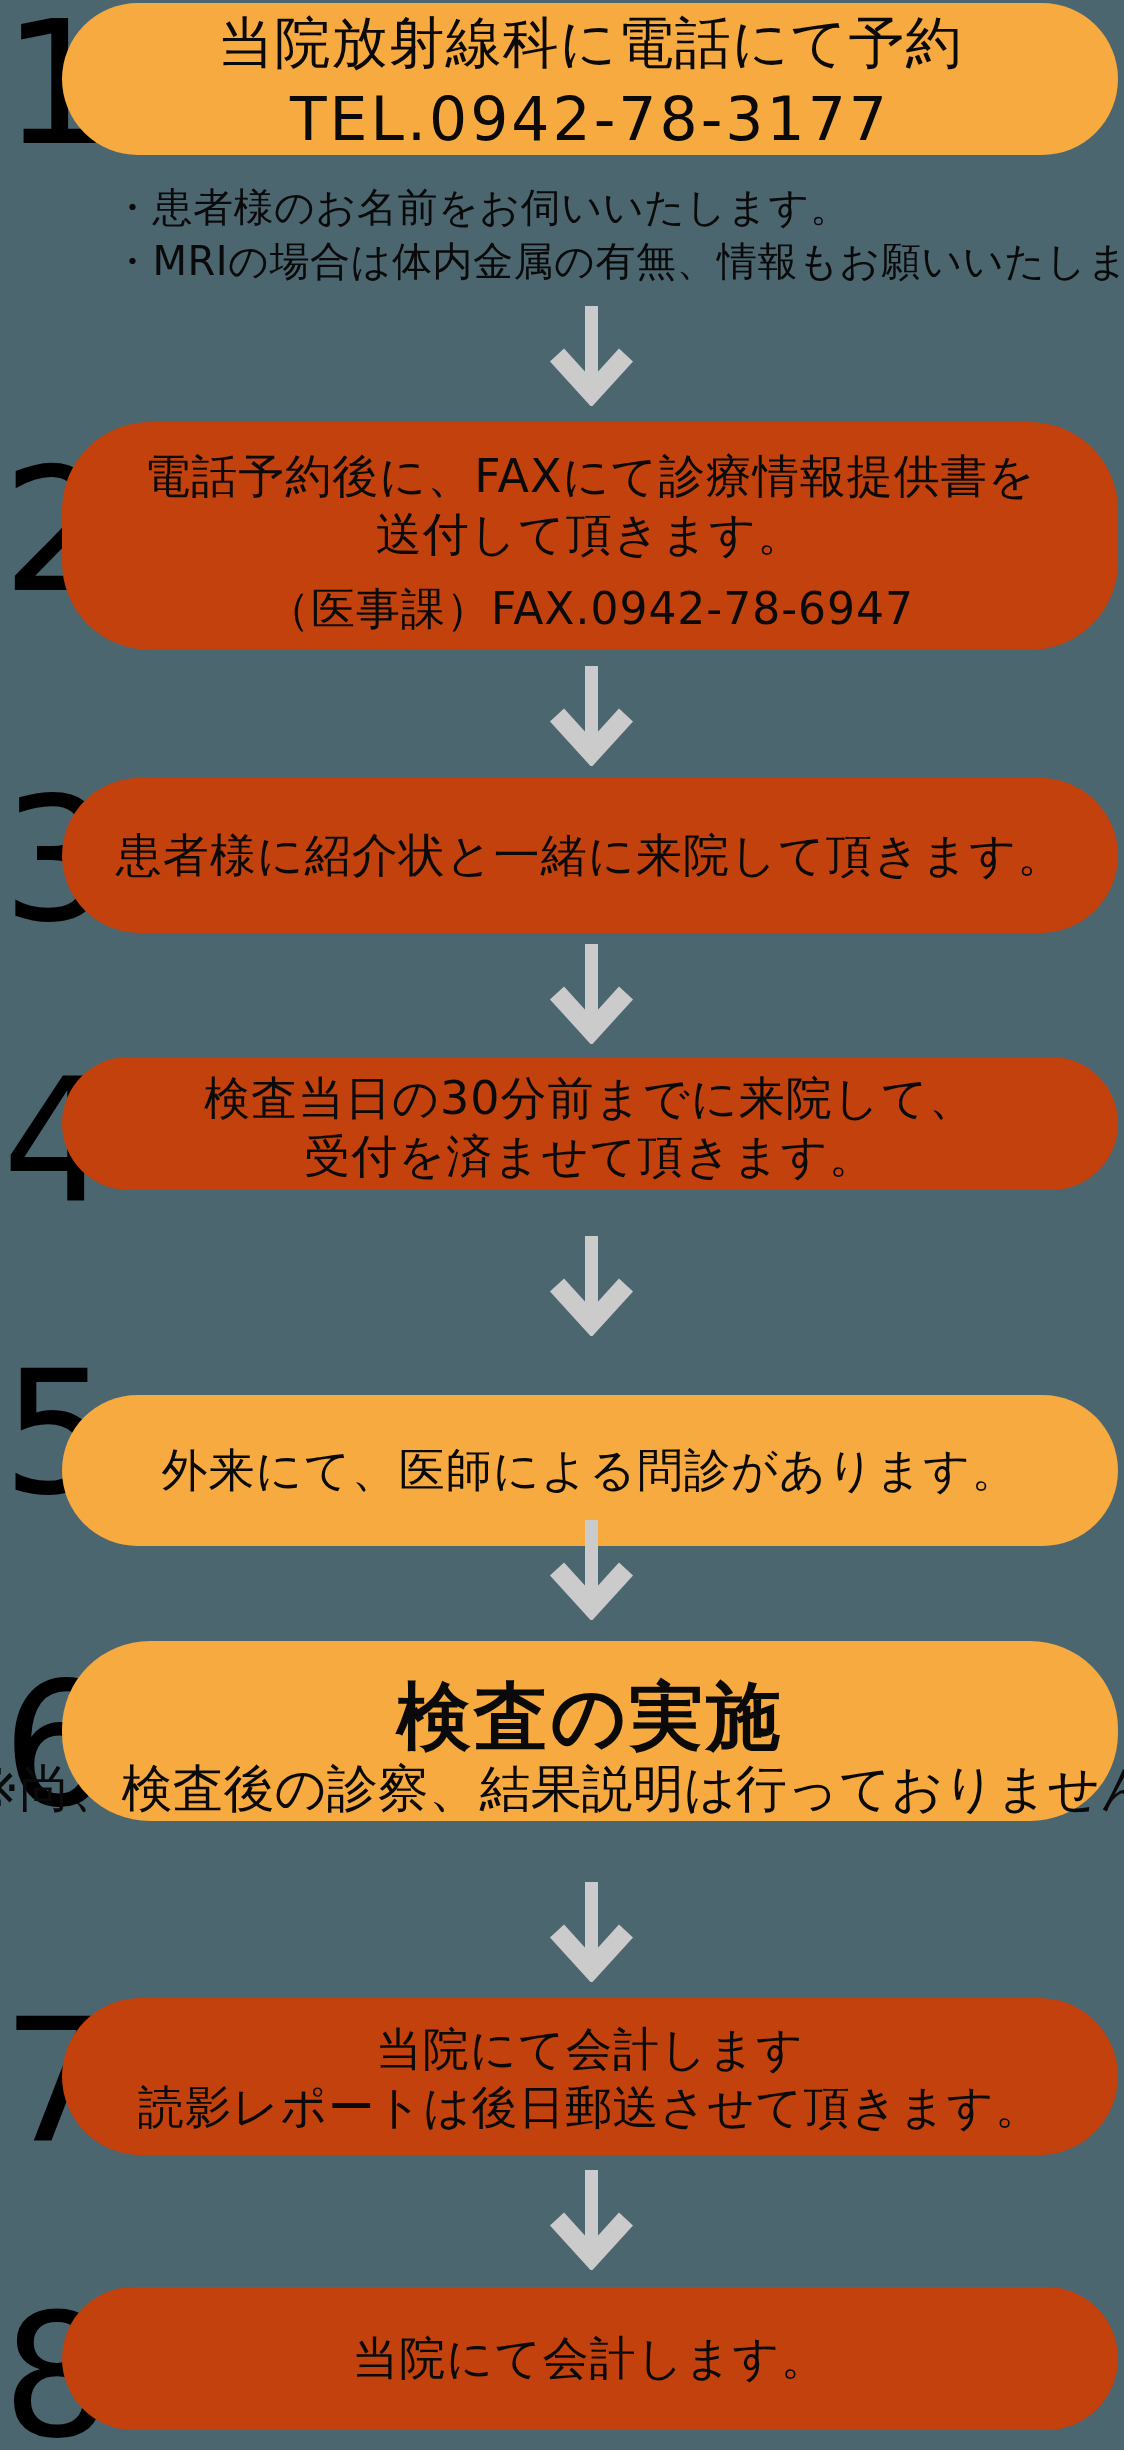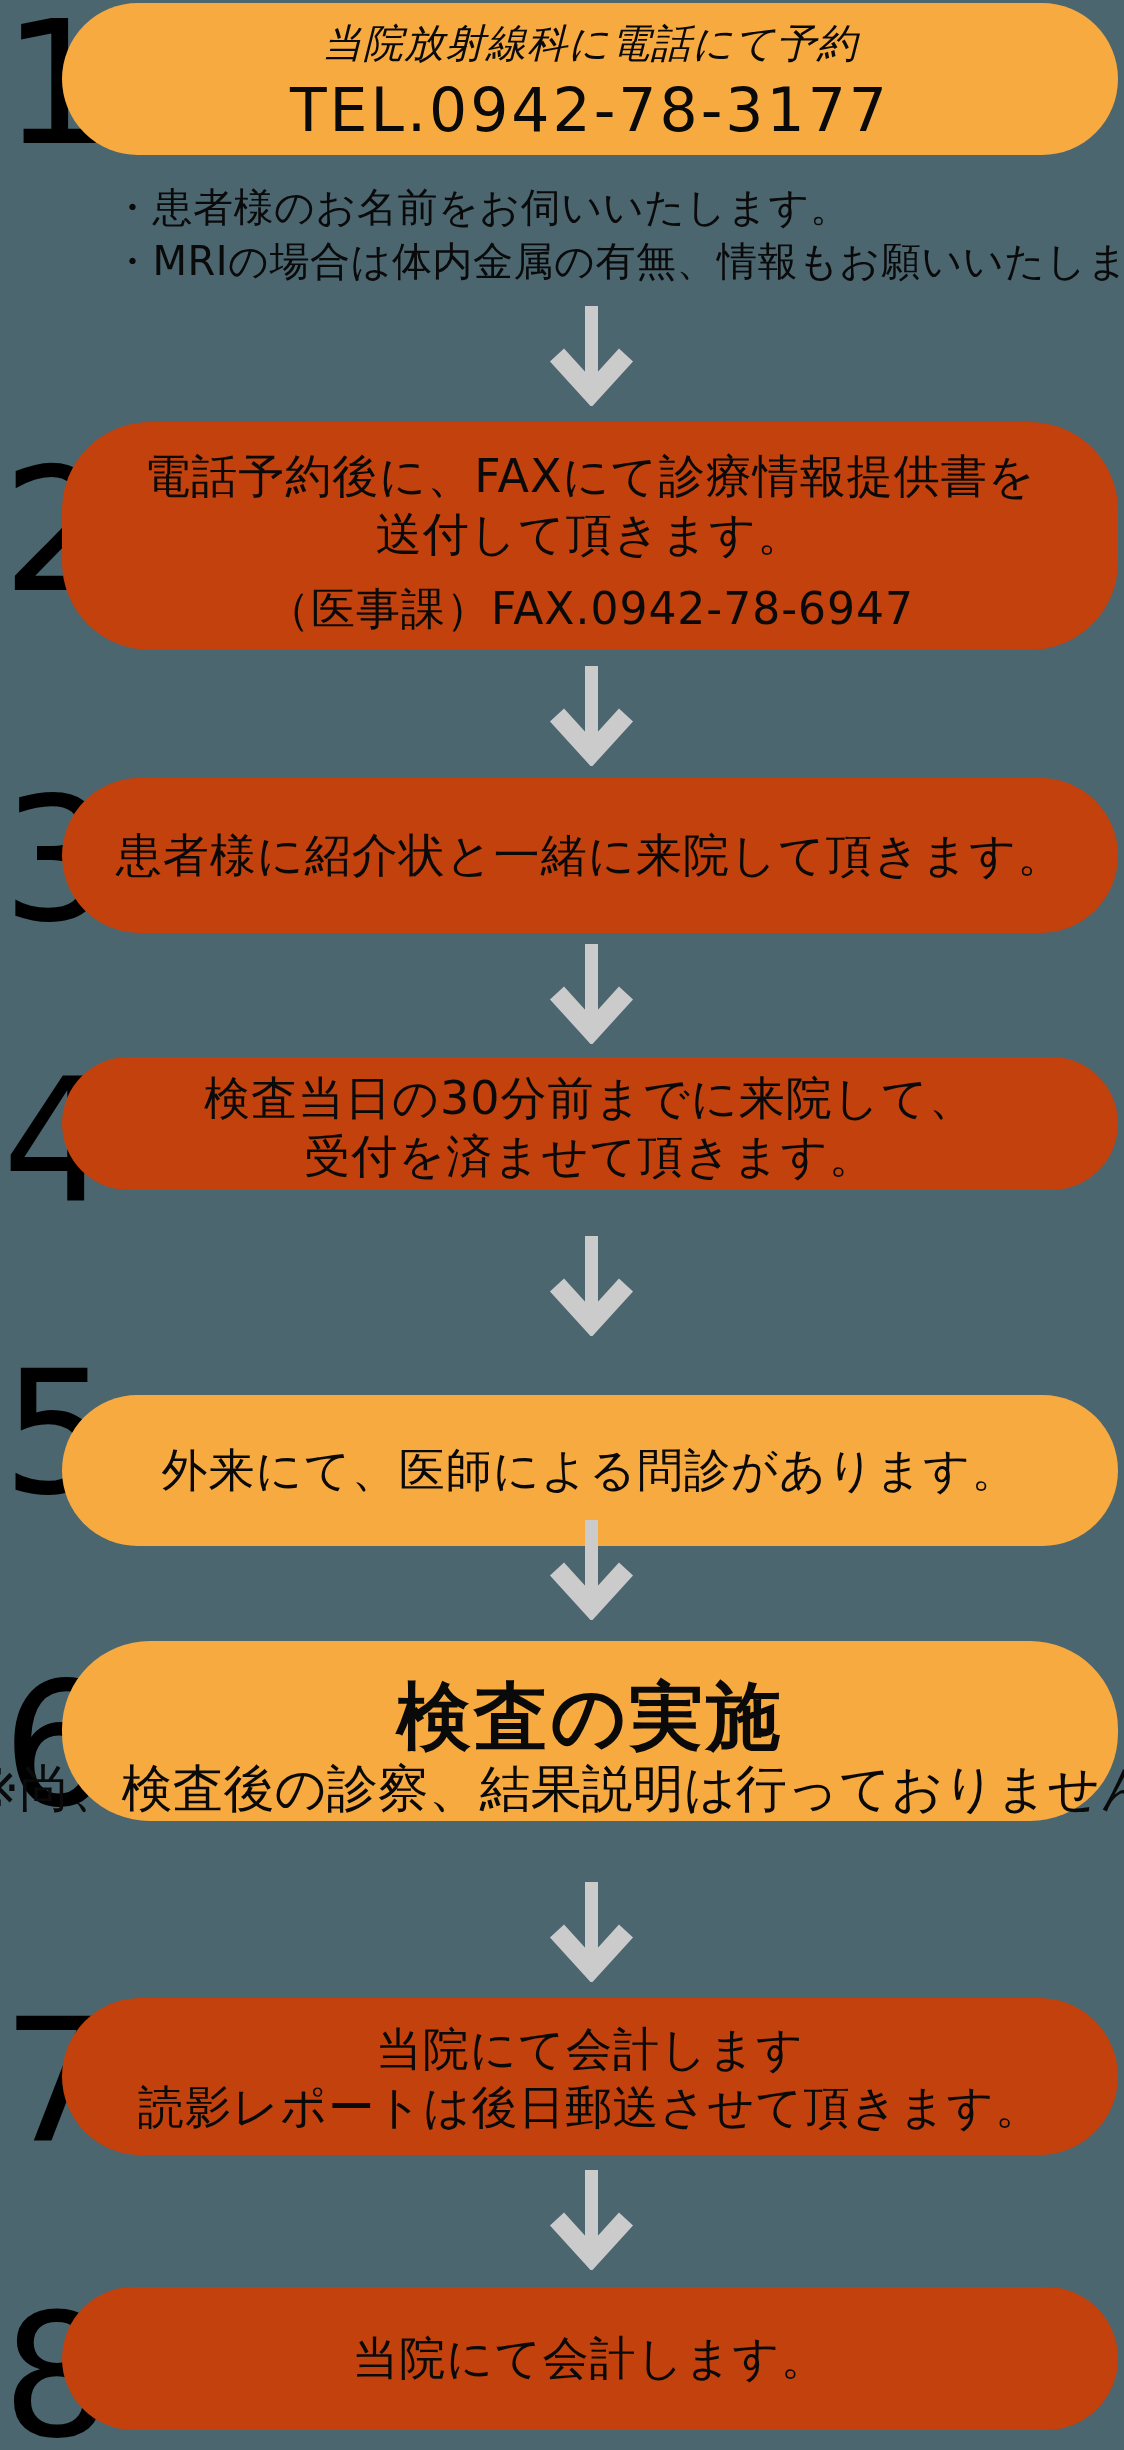--- a/index.html
+++ b/index.html
@@ -20,21 +20,21 @@
   .b1{top:3px;height:152px;padding-top:8px;}
   .b2{top:422px;height:228px;padding-top:12px;}
   .b3{top:778px;height:155px;}
   .b4{top:1057px;height:133px;padding-top:8px;}
   .b5{top:1352px;height:151px;margin-top:43px;}
   .b6{top:1641px;height:180px;justify-content:flex-end;}
   .b7{top:1998px;height:157px;padding-top:4px;}
   .b8{top:2287px;height:143px;}
   
   .ln{font-size:46px;line-height:1.25;letter-spacing:1px;white-space:nowrap;}
-  .ln.main1{font-size:40px;line-height:1.2;font-style:italic;}
+  .ln.main1{font-size:56px;line-height:1.2;}
   .ln.tel{font-size:60px;letter-spacing:3px;margin-top:6px;}
   .ln.fax{font-size:44px;margin-top:18px;letter-spacing:1px;}
   .ln.big-title{font-size:74px;font-weight:bold;line-height:1.1;letter-spacing:3px;}
   .ln.subnote{font-size:51px;letter-spacing:0;}
   
   .num{
     position:absolute;left:2px;width:110px;text-align:center;
     font-size:172px;line-height:1;color:#000;
   }
   .n1{top:-2px;}

